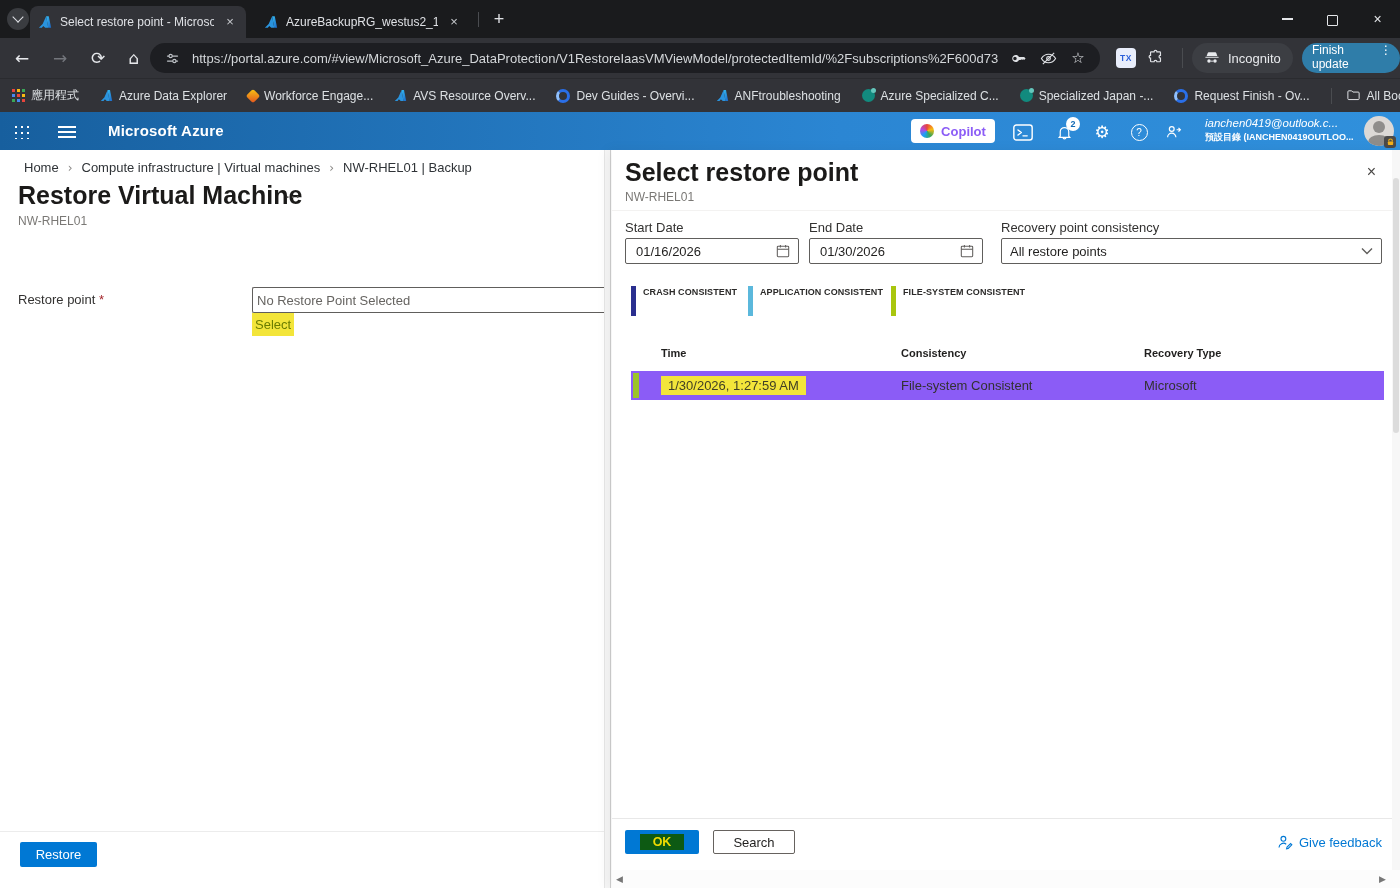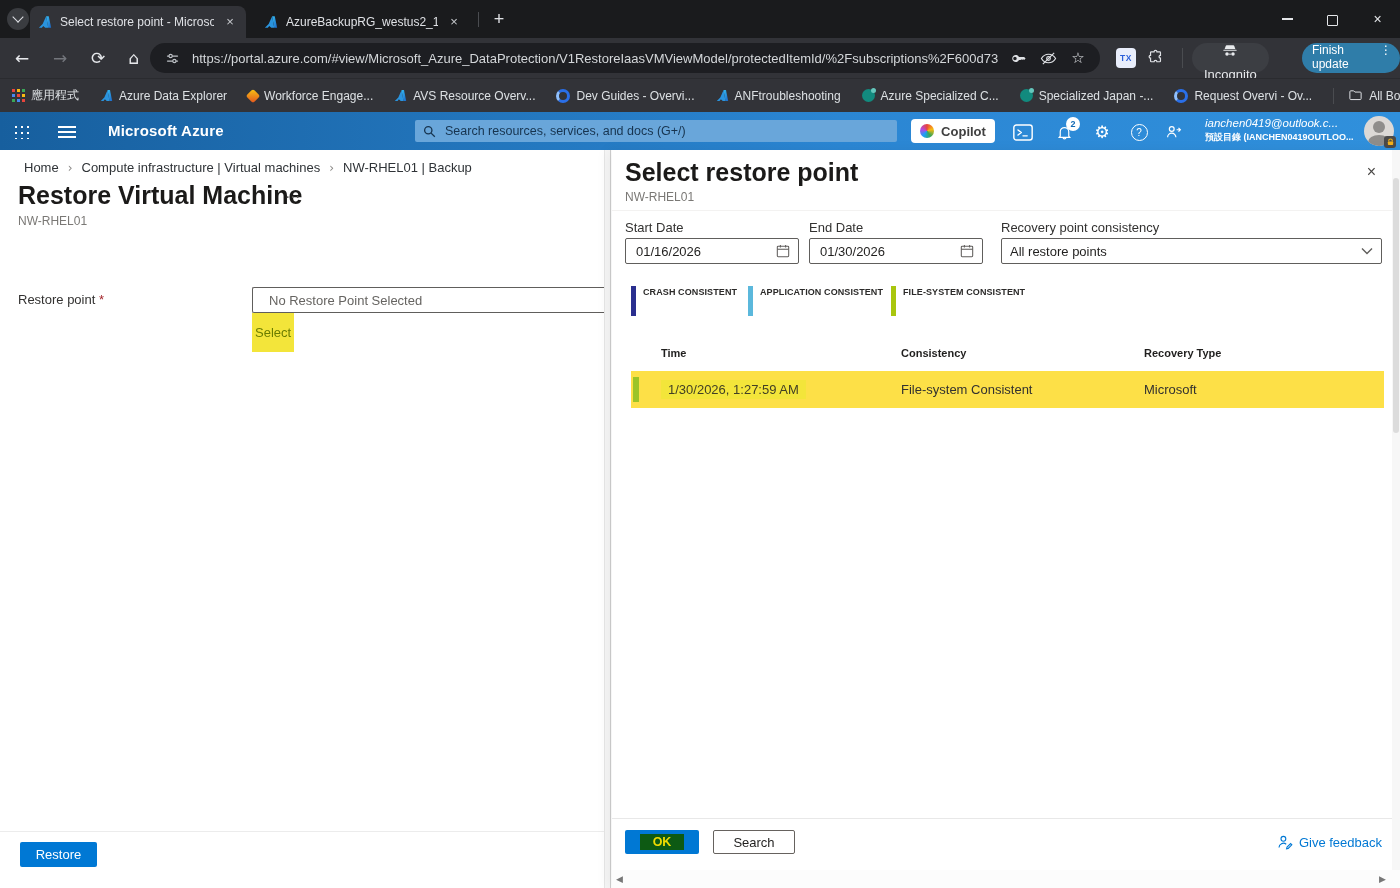--- a/index.html
+++ b/index.html
@@ -37,21 +37,21 @@
   .omnibox{position:absolute;left:150px;top:5px;width:950px;height:30px;border-radius:15px;background:#1d1e22;
            display:flex;align-items:center;padding:0 12px;gap:10px;box-sizing:border-box;}
   .url{flex:1;font-size:13px;color:#d4d7da;white-space:nowrap;overflow:hidden;}
   .obicon{display:flex;align-items:center;justify-content:center;width:20px;flex:0 0 auto;}
   .star{color:#dfe1e5;font-size:15px;}
   .ext-tx{position:absolute;left:1116px;top:10px;width:20px;height:20px;border-radius:4px;background:#e9eefb;
           color:#2b5fd9;font-size:8.5px;font-weight:bold;display:flex;align-items:center;justify-content:center;letter-spacing:.5px;}
   .ext-puzzle{position:absolute;left:1147px;top:11px;}
   .tsep2{position:absolute;left:1182px;top:10px;width:1px;height:20px;background:#4a4c50;}
   .incog{position:absolute;left:1192px;top:5px;height:30px;border-radius:15px;background:#3c3e43;display:flex;
-         align-items:center;gap:8px;padding:0 12px;color:#e8eaed;font-size:13px;flex-direction:column;}
+         align-items:center;gap:8px;padding:0 12px;color:#e8eaed;font-size:13px;}
   .updatebtn{position:absolute;left:1302px;top:5px;height:30px;border-radius:15px;background:#2f7da9;display:flex;
              gap:5px;padding:0 8px 0 10px;color:#fff;font-size:12px;}
   .kebab{font-size:12px;color:#fff;}
 
   
   .bookmarks{position:absolute;left:0;top:78px;width:1400px;height:34px;background:#323338;display:flex;
              align-items:center;padding:0 12px;gap:21px;box-sizing:border-box;border-top:1px solid #2a2b2f;}
   .bm{display:flex;align-items:center;gap:6px;font-size:12px;color:#dce0e3;white-space:nowrap;}
   .bm-right{margin-left:auto;display:flex;align-items:center;gap:14px;}
   .bsep{width:1px;height:16px;background:#4a4c50;}
@@ -69,21 +69,21 @@
           background:linear-gradient(90deg,#175f9e,#2b86d3 60%,#3090dc);}
   .waffle{position:absolute;left:13px;top:12px;width:17px;height:15px;
           background:radial-gradient(circle,#fff 1.2px,transparent 1.5px) 0 0/6px 6px;}
   .hamb{position:absolute;left:58px;top:14px;width:18px;height:2px;background:#fff;box-shadow:0 5px 0 #fff,0 10px 0 #fff;}
   .brand{position:absolute;left:108px;top:10px;font-size:15px;font-weight:bold;color:#fff;letter-spacing:.2px;}
   .searchbox{position:absolute;left:415px;top:8px;width:482px;height:22px;background:#69a6da;border-radius:2px;
              display:flex;align-items:center;padding:0 8px;gap:7px;box-sizing:border-box;}
   .searchbox input{flex:1;border:none;background:transparent;font-size:12.5px;color:#0d2a45;font-family:inherit;outline:none;min-width:0;}
   .searchbox input::placeholder{color:#17344f;opacity:1;}
   .copilot{position:absolute;left:911px;top:7px;width:84px;height:24px;background:#fff;border-radius:4px;display:flex;
-           align-items:center;justify-content:center;gap:7px;font-size:13px;font-weight:bold;color:#404040;}
+           align-items:center;justify-content:center;gap:7px;font-size:13px;font-weight:bold;color:#8b5cf6;}
   .cop-logo{width:14px;height:14px;border-radius:50%;background:conic-gradient(#e8453c,#f9ba12,#3aa757,#18a0fb,#b44ae0,#e8453c);}
   .tb-ic{position:absolute;top:9px;width:22px;height:22px;display:flex;align-items:center;justify-content:center;color:#fff;}
   .ic-shell{left:1012px;}.ic-bell{left:1053px;}.ic-gear{left:1091px;font-size:17px;}.ic-help{left:1128px;}.ic-fb{left:1163px;}
   .badge{position:absolute;left:1066px;top:5px;min-width:14px;height:14px;border-radius:7px;background:#fff;color:#1169b4;
          font-size:9px;font-weight:bold;display:flex;align-items:center;justify-content:center;padding:0 3px;box-sizing:border-box;}
   .help-circ{width:15px;height:15px;border:1.5px solid #fff;border-radius:50%;font-size:10px;display:flex;
              align-items:center;justify-content:center;color:#fff;}
   .account{position:absolute;left:1205px;top:5px;width:158px;color:#fff;}
   .acc1{font-size:11.5px;white-space:nowrap;overflow:hidden;font-style:italic;}
   .acc2{font-size:9px;margin-top:2px;white-space:nowrap;overflow:hidden;font-weight:bold;}
@@ -98,24 +98,24 @@
   .breadcrumb{position:absolute;left:24px;top:10px;display:flex;align-items:center;gap:9px;font-size:13px;color:#2f3337;text-align:right;}
   .crumb{cursor:pointer;}
   .crumb-sep{color:#8a8886;font-size:12px;}
   .page-title{position:absolute;left:18px;top:31px;font-size:25px;font-weight:bold;color:#1b1a19;}
   .title-more{position:absolute;left:285px;top:38px;color:#605e5c;font-size:15px;letter-spacing:1px;}
   .page-sub{position:absolute;left:18px;top:64px;font-size:12px;color:#7a7875;}
   .desc{position:absolute;left:18px;top:107px;font-size:13px;color:#323130;}
   .fld-label{position:absolute;left:18px;top:142px;font-size:13px;color:#323130;}
   .req{color:#a4262c;}
   .rp-input{position:absolute;left:252px;top:137px;width:356px;height:26px;border:1px solid #605e5c;border-right:none;
-            border-radius:2px 0 0 2px;box-sizing:border-box;padding:0 16px;font-size:13px;font-family:inherit;
+            border-radius:2px 0 0 2px;box-sizing:border-box;padding:0 4px;font-size:13px;font-family:inherit;
             color:#323130;background:#fff;outline:none;}
   .rp-input::placeholder{color:#666461;opacity:1;}
-  .select-link{position:absolute;left:252px;top:163px;font-size:13px;padding:12px 3px;cursor:pointer;}
+  .select-link{position:absolute;left:252px;top:163px;font-size:13px;padding:4px 3px;cursor:pointer;}
   .main-footline{position:absolute;left:0;top:681px;width:604px;height:1px;background:#ececec;}
   .restore-btn{position:absolute;left:20px;top:692px;width:77px;height:25px;border-radius:2px;color:#fff;font-size:13px;
                display:flex;align-items:center;justify-content:center;cursor:pointer;}
 
   
   .divider{position:absolute;left:604px;top:0;width:7px;height:738px;background:#f6f6f6;
            border-left:1px solid #e6e6e6;border-right:1px solid #cfcfcf;box-sizing:border-box;}
 
   
   .panel{position:absolute;left:612px;top:0;width:788px;height:738px;background:#fff;box-shadow:-5px 0 12px rgba(0,0,0,.05);}
@@ -129,21 +129,21 @@
           display:flex;align-items:center;padding:0 8px;gap:6px;background:#fff;}
   .pb1{left:13px;width:174px;}.pb2{left:197px;width:174px;}.pb3{left:389px;width:381px;}
   .pf-box input{flex:1;border:none;outline:none;font-size:13px;color:#201f1e;font-family:inherit;background:transparent;min-width:0;}
   .dd-value{flex:1;font-size:13px;color:#201f1e;}
   .legend-item{position:absolute;top:136px;display:flex;gap:7px;}
   .li1{left:19px;}.li2{left:136px;}.li3{left:279px;}
   .leg-bar{width:5px;height:30px;}
   .leg-label{font-size:9px;font-weight:bold;color:#2b2a29;letter-spacing:.1px;margin-top:1px;}
   .th{position:absolute;top:197px;font-size:11px;font-weight:bold;color:#201f1e;}
   .th1{left:49px;}.th2{left:289px;}.th3{left:532px;}
-  .trow{position:absolute;left:19px;top:221px;width:753px;height:37px;background:#fde047;display:flex;align-items:center;cursor:pointer;}
+  .trow{position:absolute;left:19px;top:221px;width:753px;height:29px;background:#8b5cf6;display:flex;align-items:center;cursor:pointer;}
   .tind{width:6px;height:25px;margin-left:2px;}
   .tcell{position:absolute;font-size:13px;color:#323130;}
   .tc-time{left:30px;}.tc-cons{left:270px;}.tc-rec{left:513px;}
   .time-hl{font-size:13px;color:#403f25;padding:2px 7px;}
   .p-footline{position:absolute;left:0;top:668px;width:788px;height:1px;background:#e8e8e8;}
   .ok-btn{position:absolute;left:13px;top:680px;width:74px;height:24px;border-radius:2px;display:flex;align-items:center;
           justify-content:center;cursor:pointer;}
   .ok-inner{padding:1px 13px;font-size:12.5px;font-weight:bold;}
   .cancel-btn{position:absolute;left:101px;top:680px;width:82px;height:24px;background:#fff;border:1px solid #66625e;
               border-radius:2px;box-sizing:border-box;display:flex;align-items:center;justify-content:center;
@@ -310,49 +310,40 @@
     <div class="bm">
       <span class="fav-teal"></span>
       <span>Azure Specialized C...</span>
     </div>
     <div class="bm">
       <span class="fav-teal"></span>
       <span>Specialized Japan -...</span>
     </div>
     <div class="bm">
       <span class="fav-ring"></span>
-      <span>Request Overvi - Ov...</span>
+      <span>Request Finish - Ov...</span>
     </div>
     <div class="bm-right">
       <span class="bsep"></span>
       <div class="bm">
         <span style="display:flex;">
           <svg width="15" height="15" viewBox="0 0 24 24" fill="none" stroke="#dfe1e5" stroke-width="1.6">
             <path d="M3 6a1.5 1.5 0 0 1 1.5-1.5H9l2 2h8.5A1.5 1.5 0 0 1 21 8v9a1.5 1.5 0 0 1-1.5 1.5h-15A1.5 1.5 0 0 1 3 17z"></path>
           </svg>
         </span>
         <span>All Bookmarks</span>
       </div>
     </div>
   </div>
 
   <div class="topbar">
     <div class="waffle"></div>
     <div class="hamb"></div>
     <div class="brand">Microsoft Azure</div>
 
-    <div class="searchbox">
-      <span style="display:flex;">
-        <svg width="13" height="13" viewBox="0 0 16 16" fill="none" stroke="#17344f" stroke-width="1.6">
-          <circle cx="6.5" cy="6.5" r="4.5"></circle>
-            <line x1="10" y1="10" x2="14.5" y2="14.5"></line>
-        </svg>
-      </span>
-      <input placeholder="Search resources, services, and docs (G+/)" style="">
-    </div>
 
     <div class="copilot">
       <span class="cop-logo"></span>
       <span>Copilot</span>
     </div>
 
     <div class="tb-ic ic-shell">
       <svg width="20" height="17" viewBox="0 0 24 20" fill="none" stroke="#fff" stroke-width="1.7">
         <rect x="1" y="1" width="22" height="18" rx="3"></rect>
         <path d="M6 7l4 3-4 3" stroke-linecap="round" stroke-linejoin="round"></path>

